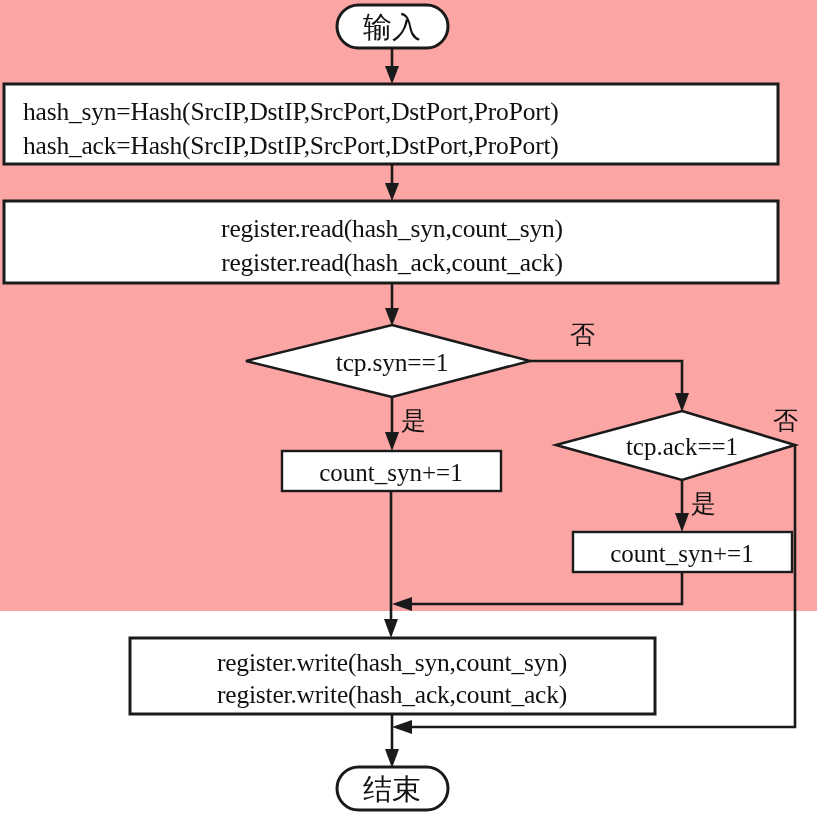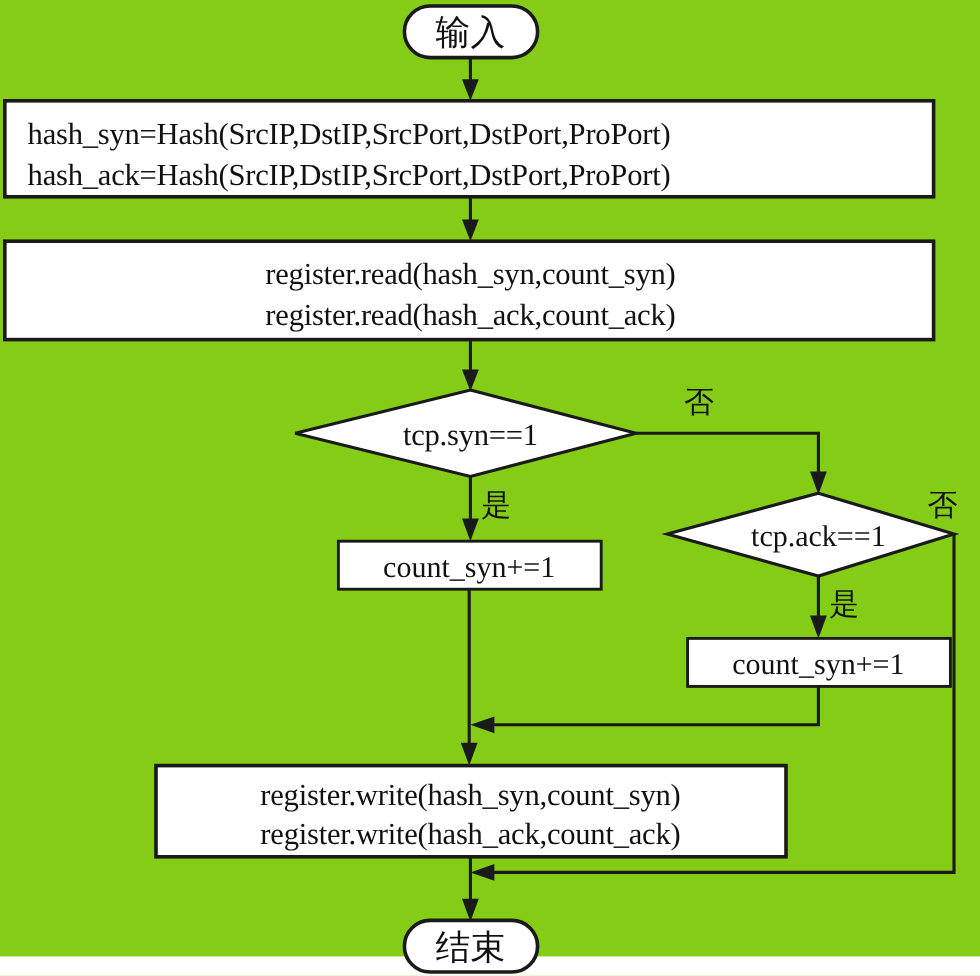--- a/index.html
+++ b/index.html
@@ -9,22 +9,22 @@
   }
   body {
     width: 817px;
     height: 813px;
     overflow: hidden;
     font-family: "Liberation Serif", "DejaVu Serif", serif;
   }
   #flowchart-root {
     position: relative;
     width: 817px;
-    height: 797px;
-    background: #84cc16;
+    height: 611px;
+    background: #fca5a5;
   }
   svg.chart {
     display: block;
     width: 817px;
     height: 813px;
   }
   .node-shape {
     fill: #ffffff;
     stroke: #1a1a1a;
     stroke-width: 3;

